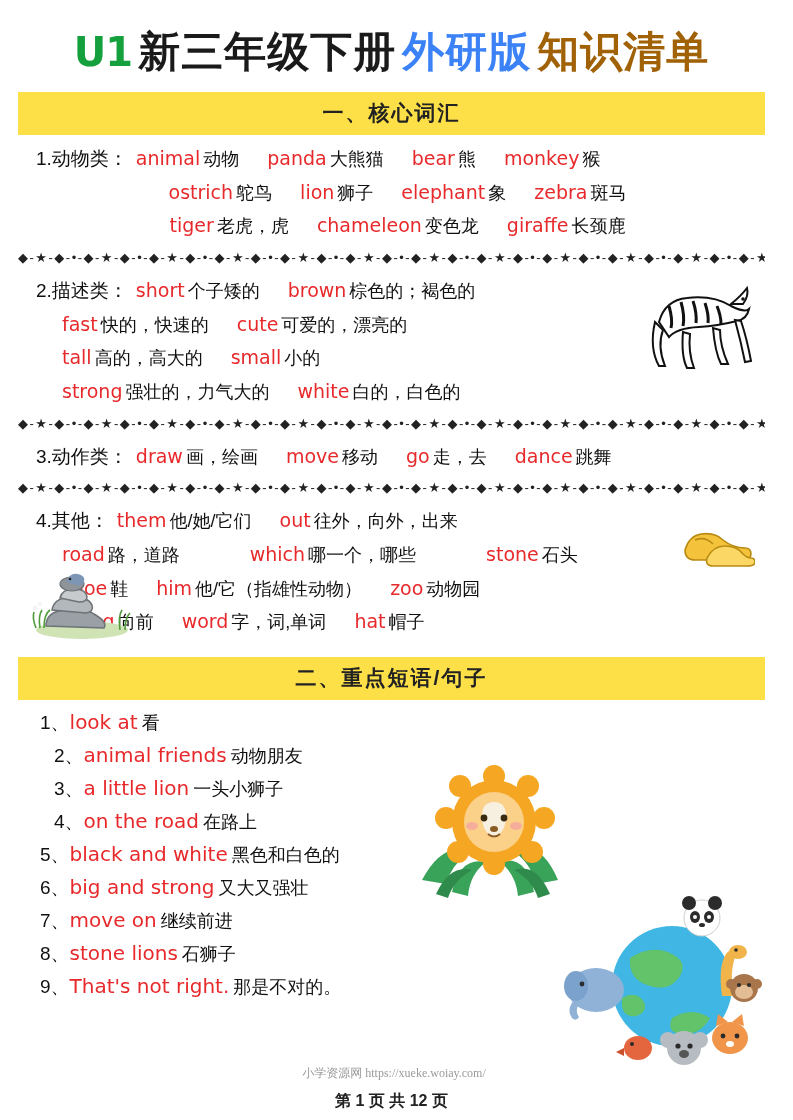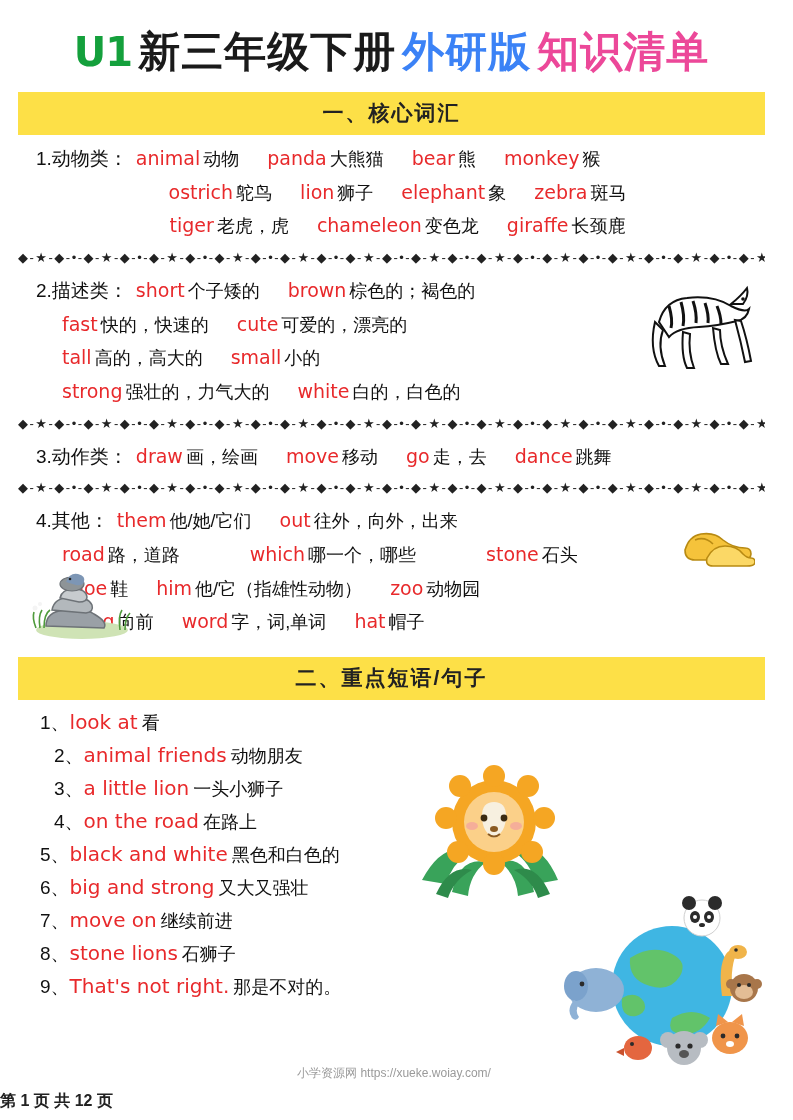--- a/index.html
+++ b/index.html
@@ -49,21 +49,21 @@
     font-family: "Liberation Sans", sans-serif;
     font-weight: bold;
     font-size: 42px;
     color: #3b82f6;
     letter-spacing: 1px;
   }
   .t-red {
     font-family: "Liberation Sans", sans-serif;
     font-weight: bold;
     font-size: 42px;
-    color: #ec4899;
+    color: #a16207;
     letter-spacing: 1px;
   }
 
   
   .banner {
     margin-top: 12px;
     background: #fde047;
     text-align: center;
     font-size: 21px;
     font-weight: bold;
@@ -153,27 +153,28 @@
 
   
   .watermark {
     position: absolute;
     bottom: 38px;
     left: 5px;
     right: 0;
     text-align: center;
     font-size: 12px;
     color: #9a9a9a;
+    font-family: Liberation Serif, serif;
   }
   .pagefoot {
     position: absolute;
     bottom: 8px;
     left: 0;
     right: 0;
-    text-align: left;
+    text-align: center;
     font-size: 16px;
     font-weight: bold;
     color: #222;
   }
 
   
   .deco { position: absolute; z-index: 1; pointer-events: none; }
 
   
   .zebra { right: 22px; top: 282px; width: 122px; height: 92px; }

